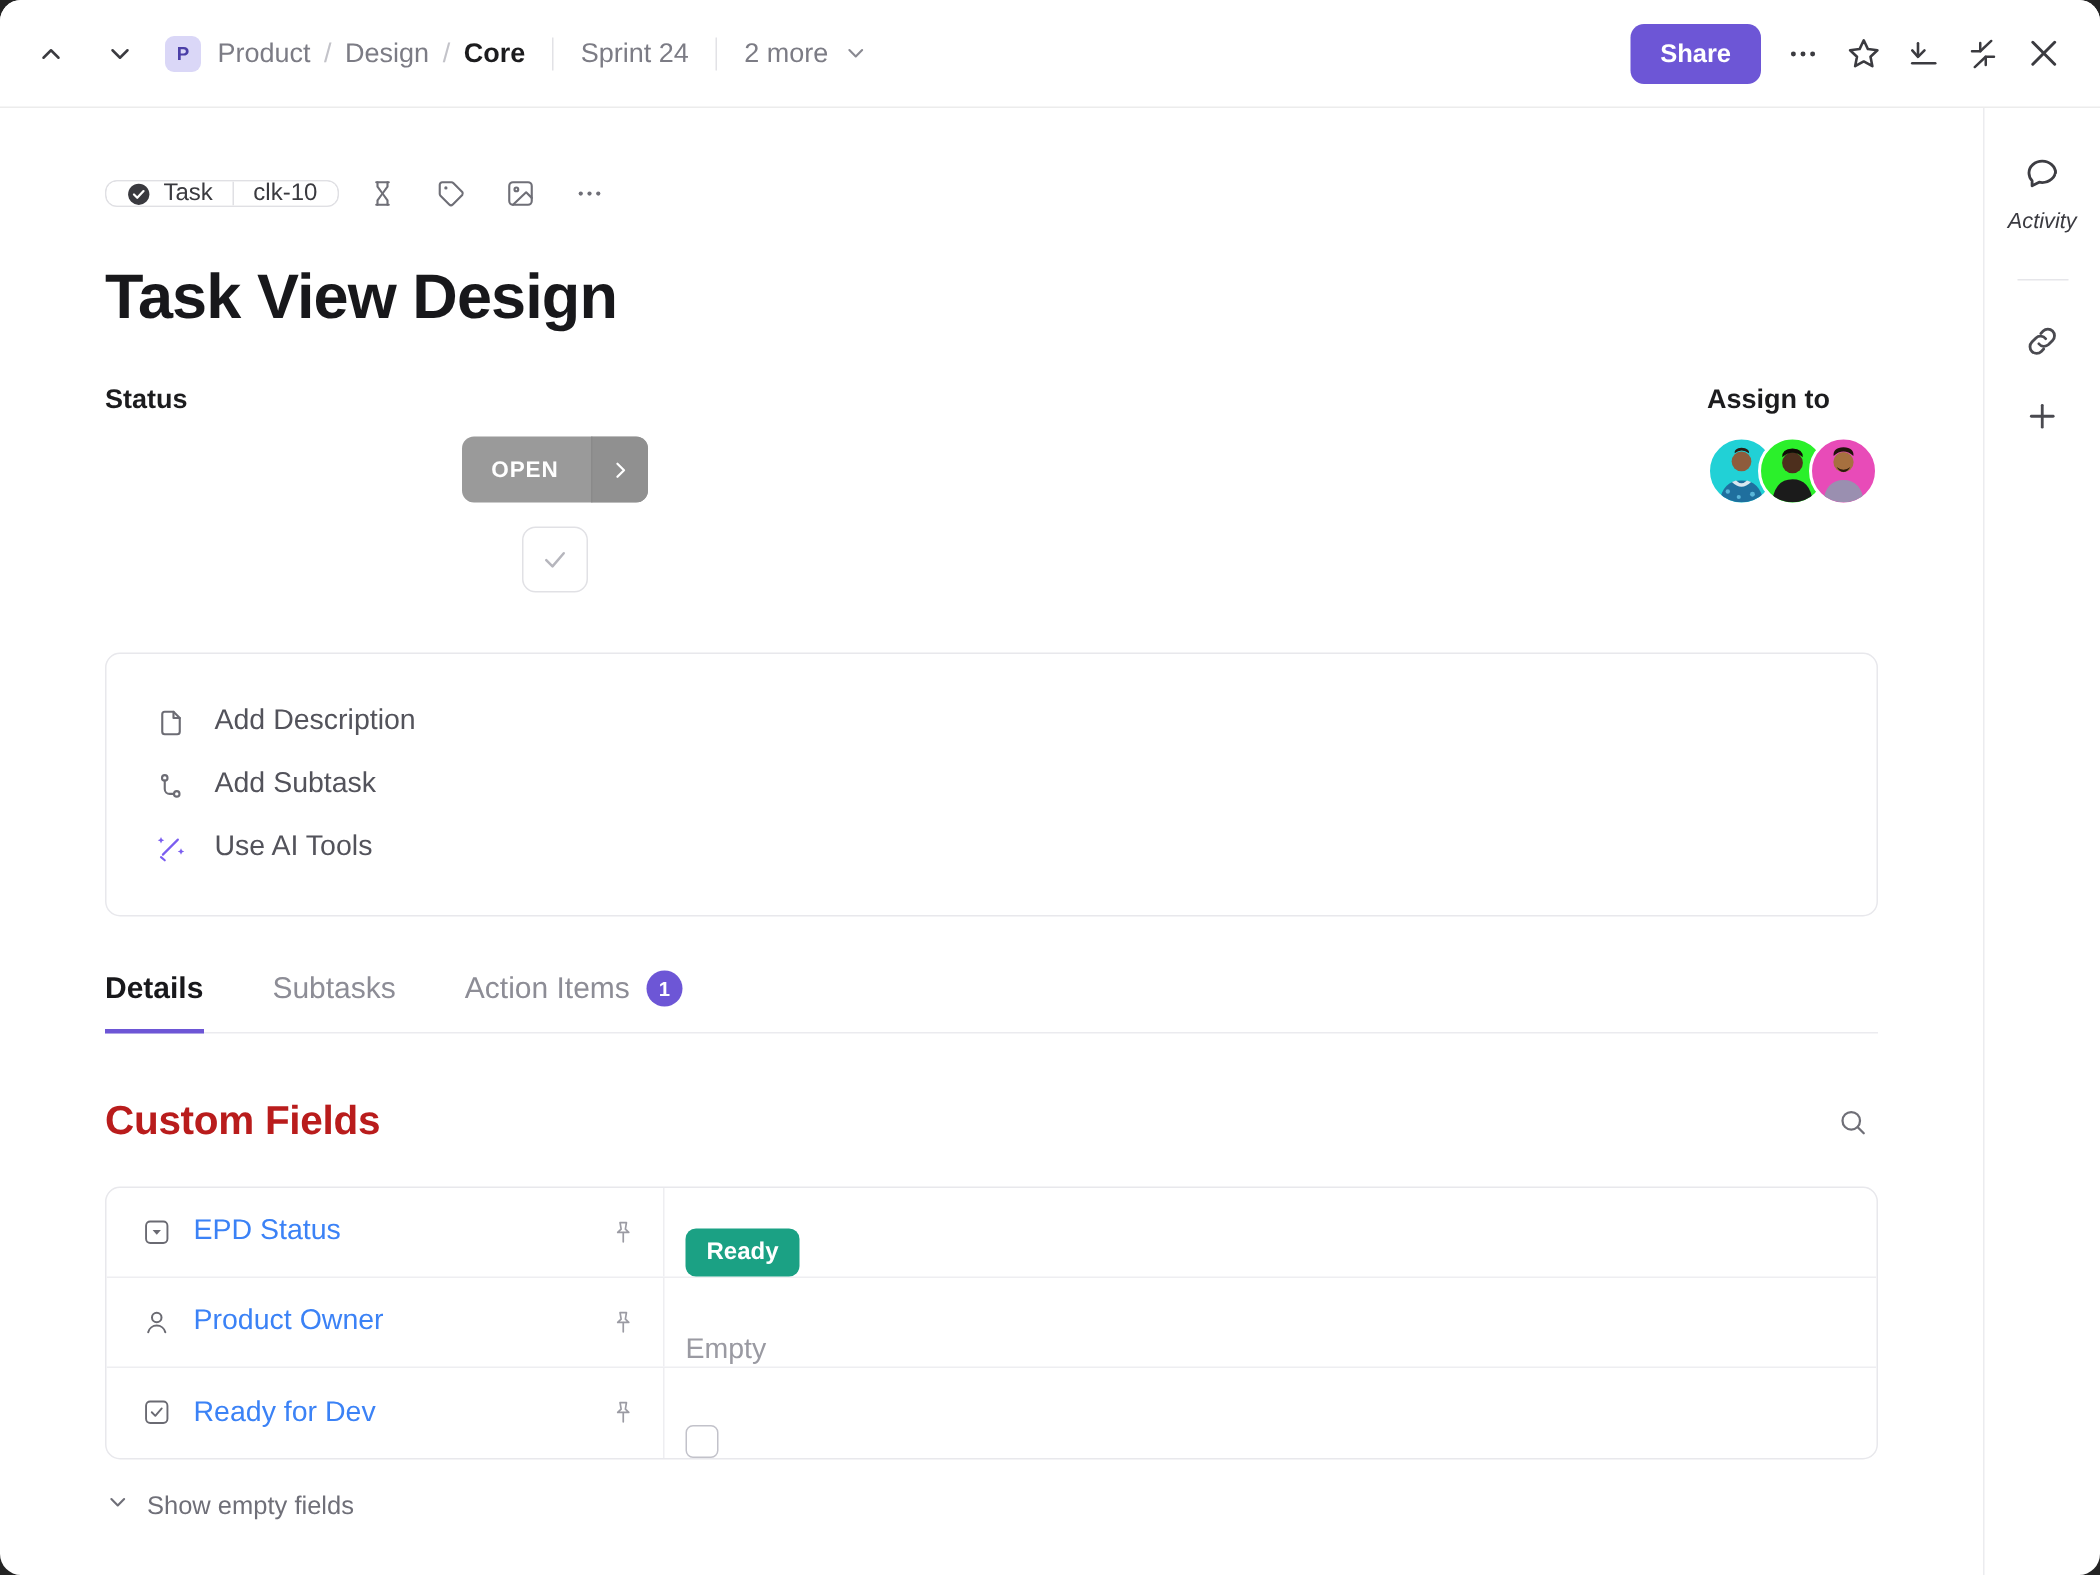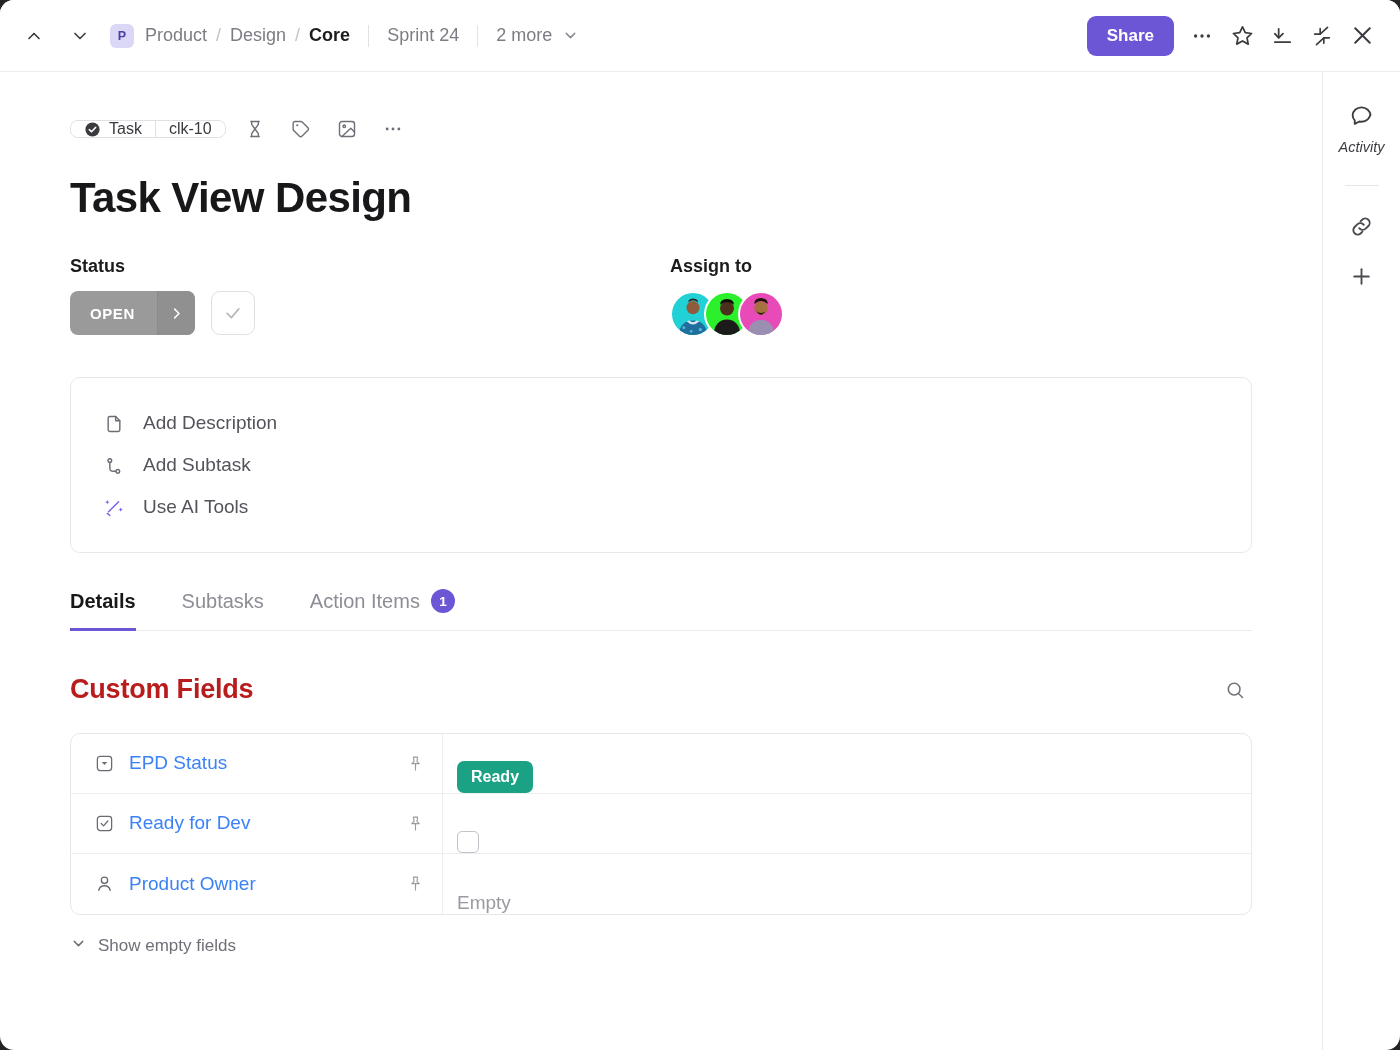--- a/index.html
+++ b/index.html
@@ -73,26 +73,26 @@
   }
   .chip + .chip { border-left: 1px solid #e0e0e4; }
   .chip-row .icon-btn { width: 34px; height: 34px; color: #6f6f77; margin-left: 4px; }
 
   .title {
     font-size: 42px; font-weight: 700; color: #18181b;
     letter-spacing: -0.6px; margin-bottom: 34px;
   }
 
   
-  .meta-row { display: flex; margin-bottom: 40px; }
+  .meta-row { display: flex; margin-bottom: 40px; justify-content: space-between; }
   .meta-col-status { width: 600px; }
   .meta-label {
     font-size: 18px; font-weight: 700; color: #1c1c1e; margin-bottom: 14px;
   }
-  .status-row { display: flex; align-items: center; gap: 16px; }
+  .status-row { display: flex; align-items: center; gap: 16px; flex-direction: column; }
   .status-pill {
     display: flex; align-items: center; height: 44px;
     border-radius: 8px; overflow: hidden; cursor: pointer;
     background: #9a9a9a; border: none;
   }
   .status-pill .lbl {
     color: #fff; font-size: 15px; font-weight: 600; letter-spacing: 0.6px;
     padding: 0 22px 0 20px;
   }
   .status-pill .arw {
@@ -438,59 +438,59 @@
             </span>
           </div>
           <div class="cf-val">
             <span class="ready-badge">Ready</span>
           </div>
         </div>
 
         <div class="cf-row">
           <div class="cf-name">
             <span class="fi">
+              <svg width="19" height="19" viewBox="0 0 24 24" fill="none" stroke="currentColor" stroke-width="1.7" stroke-linecap="round" stroke-linejoin="round">
+                  <circle cx="12" cy="8" r="4"></circle>
+                  <path d="M4.8 20.5a7.4 7.4 0 0 1 14.4 0"></path>
+                </svg>
+            </span>
+            <span class="cf-label">Product Owner</span>
+            <span class="pin">
+              <svg width="17" height="17" viewBox="0 0 24 24" fill="none" stroke="currentColor" stroke-width="1.6" stroke-linecap="round" stroke-linejoin="round">
+                  <path d="M9 3h6l-1 6 3.2 3.2H6.8L10 9z"></path>
+                  <line x1="12" y1="12.4" x2="12" y2="21"></line>
+                </svg>
+            </span>
+          </div>
+          <div class="cf-val">
+            <span class="empty-val">Empty</span>
+          </div>
+        </div>
+
+        <div class="cf-row">
+          <div class="cf-name">
+            <span class="fi">
               <svg width="19" height="19" viewBox="0 0 24 24" fill="none" stroke="currentColor" stroke-width="1.6" stroke-linecap="round" stroke-linejoin="round">
                   <rect x="3" y="3" width="18" height="18" rx="3.5"></rect>
                   <polyline points="7.8 12 10.8 15 16.2 8.8"></polyline>
                 </svg>
             </span>
             <span class="cf-label">Ready for Dev</span>
             <span class="pin">
               <svg width="17" height="17" viewBox="0 0 24 24" fill="none" stroke="currentColor" stroke-width="1.6" stroke-linecap="round" stroke-linejoin="round">
                   <path d="M9 3h6l-1 6 3.2 3.2H6.8L10 9z"></path>
                   <line x1="12" y1="12.4" x2="12" y2="21"></line>
                 </svg>
             </span>
           </div>
           <div class="cf-val">
             <span class="cf-checkbox"></span>
           </div>
         </div>
 
-        <div class="cf-row">
-          <div class="cf-name">
-            <span class="fi">
-              <svg width="19" height="19" viewBox="0 0 24 24" fill="none" stroke="currentColor" stroke-width="1.7" stroke-linecap="round" stroke-linejoin="round">
-                  <circle cx="12" cy="8" r="4"></circle>
-                  <path d="M4.8 20.5a7.4 7.4 0 0 1 14.4 0"></path>
-                </svg>
-            </span>
-            <span class="cf-label">Product Owner</span>
-            <span class="pin">
-              <svg width="17" height="17" viewBox="0 0 24 24" fill="none" stroke="currentColor" stroke-width="1.6" stroke-linecap="round" stroke-linejoin="round">
-                  <path d="M9 3h6l-1 6 3.2 3.2H6.8L10 9z"></path>
-                  <line x1="12" y1="12.4" x2="12" y2="21"></line>
-                </svg>
-            </span>
-          </div>
-          <div class="cf-val">
-            <span class="empty-val">Empty</span>
-          </div>
-        </div>
-
       </div>
 
       <div class="show-empty">
         <span>
           <svg width="17" height="17" viewBox="0 0 24 24" fill="none" stroke="currentColor" stroke-width="2" stroke-linecap="round" stroke-linejoin="round">
               <polyline points="6 9 12 15 18 9"></polyline>
             </svg>
         </span>
         <span>Show empty fields</span>
       </div>

